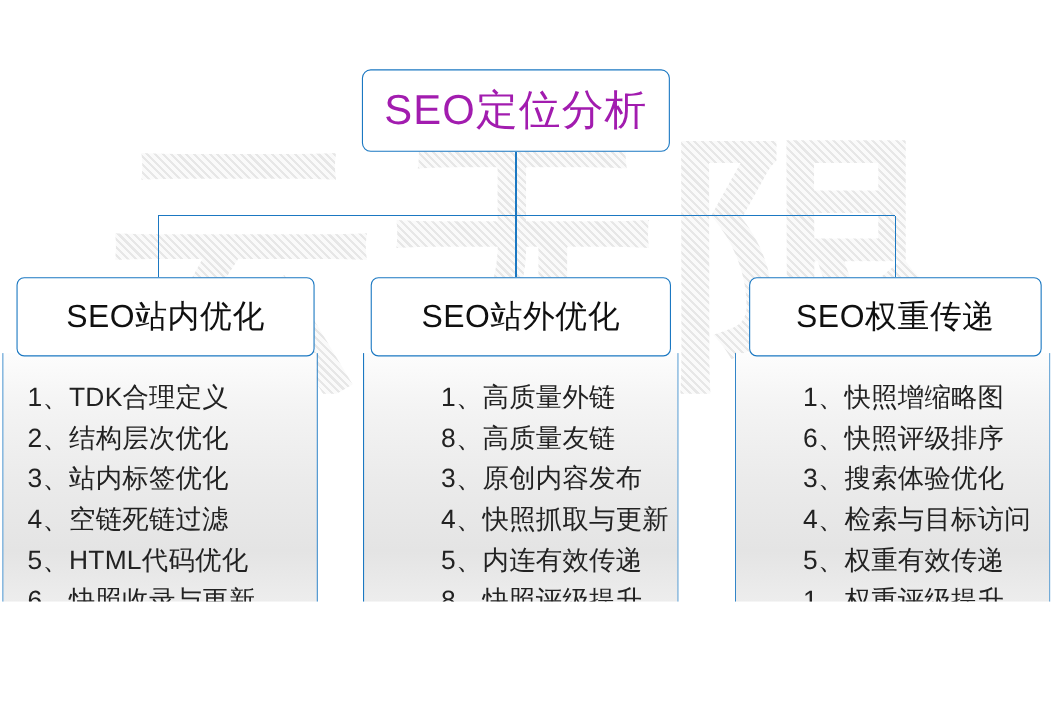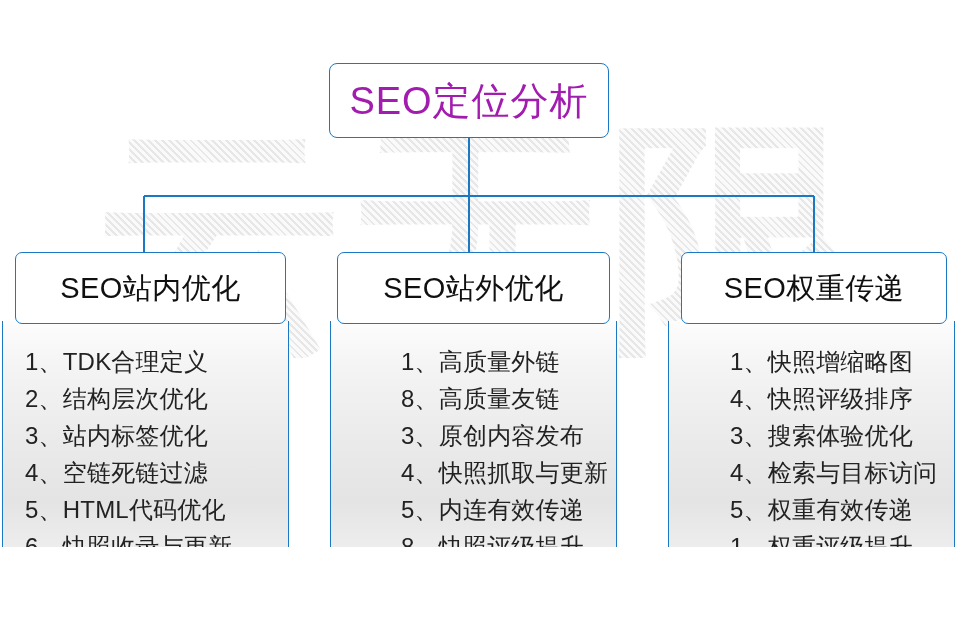--- a/index.html
+++ b/index.html
@@ -213,21 +213,21 @@
     </div>
   </div>
 
   <div class="card col2">
     <div class="card-header">
       <span class="header-label">SEO权重传递</span>
     </div>
     <div class="card-body">
       <ul class="item-list">
         <li>1、快照增缩略图</li>
-        <li>4、快照评级排序</li>
+        <li>6、快照评级排序</li>
         <li>3、搜索体验优化</li>
         <li>4、检索与目标访问</li>
         <li>5、权重有效传递</li>
         <li>1、权重评级提升</li>
       </ul>
     </div>
   </div>
 
 </div>
 

